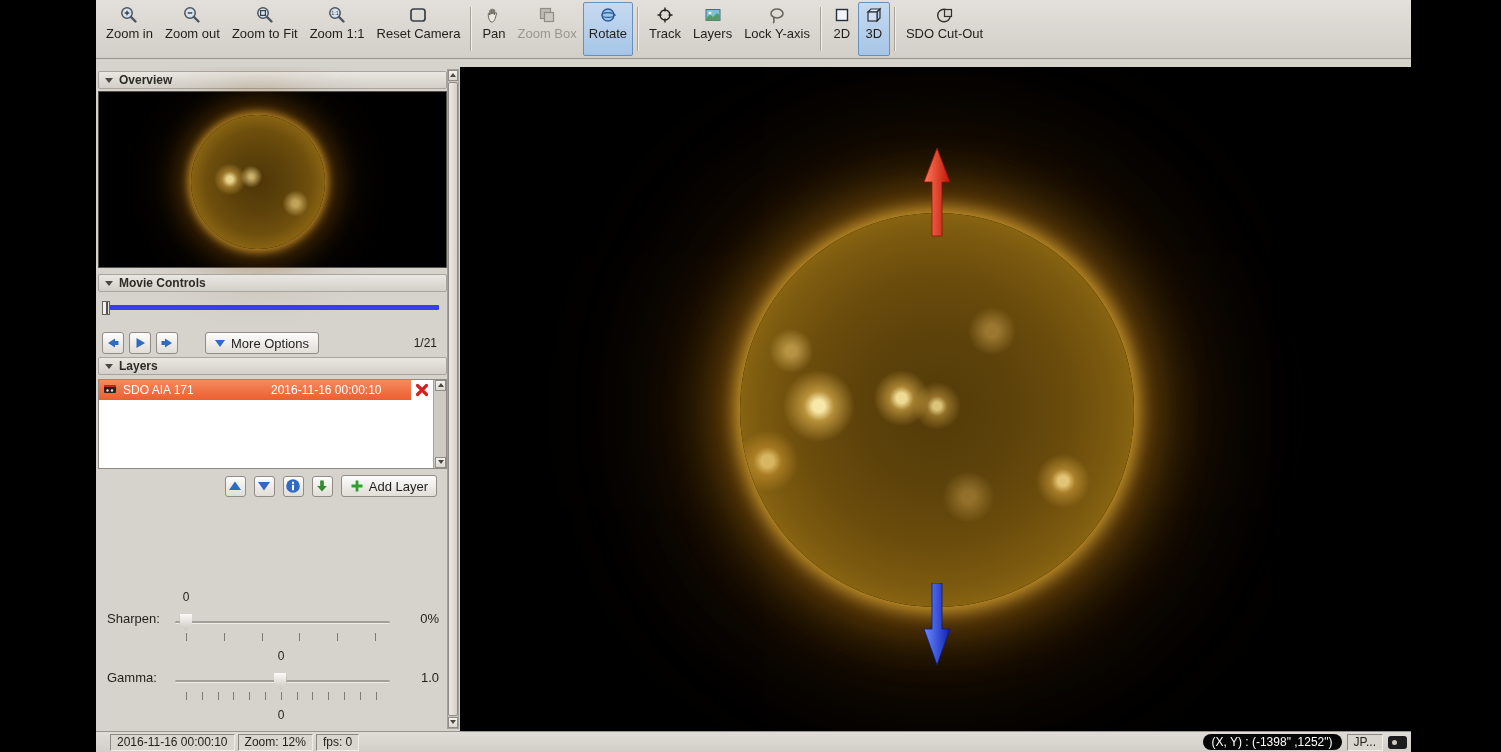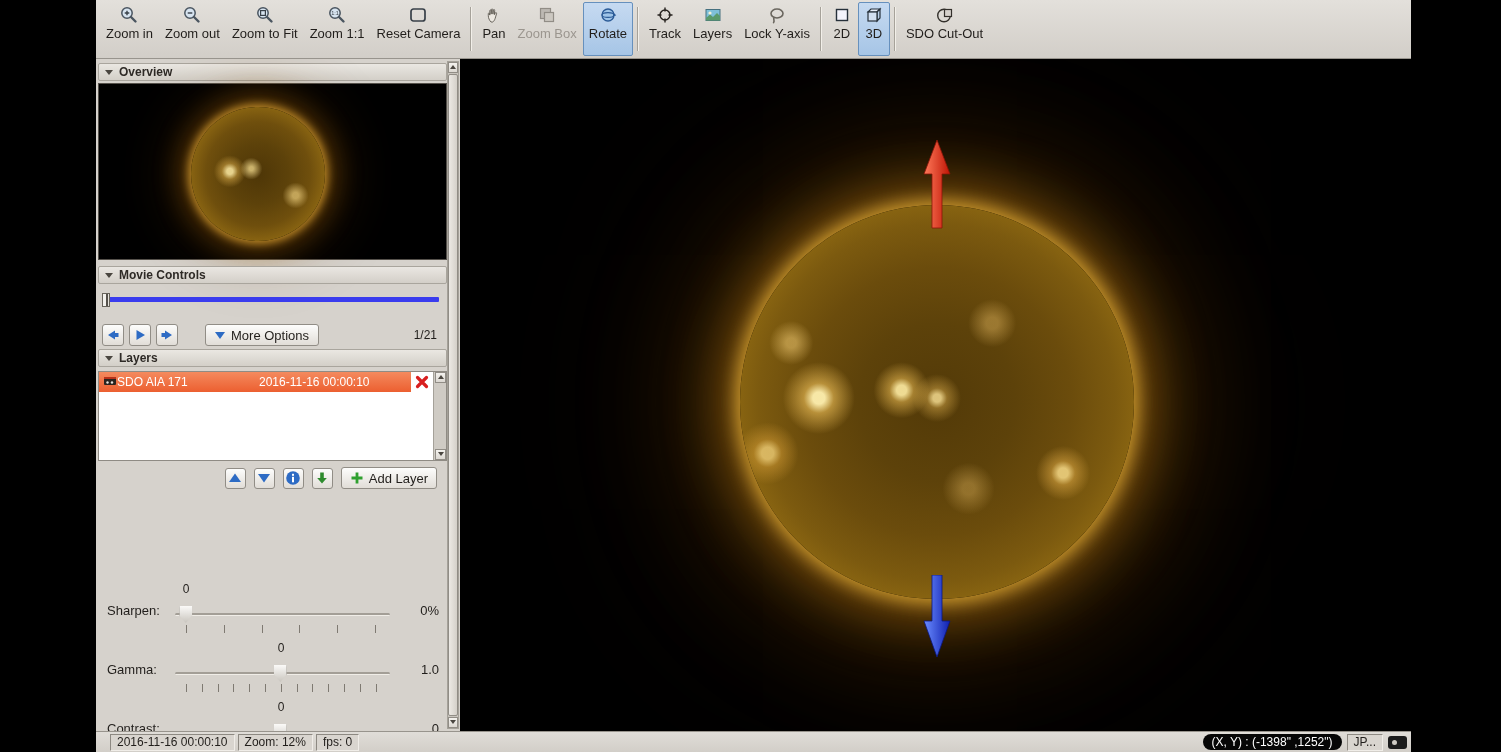--- a/index.html
+++ b/index.html
@@ -13,21 +13,21 @@
              background:linear-gradient(#e3e0db,#d2cec8); border-bottom:1px solid #98948d; }
   .tb-btn { display:flex; flex-direction:column; align-items:center; justify-content:flex-start;
             padding:1px 5px 0; border:1px solid transparent; border-radius:2px; cursor:default; }
   .tb-btn.selected { background:linear-gradient(#c6daf1,#a6c5e6); border-color:#6690bd; }
   .tb-btn.disabled .tb-lbl { color:#9b968f; }
   .tb-ico { height:22px; display:flex; align-items:center; justify-content:center; }
   .tb-lbl { font-size:13px; white-space:nowrap; line-height:16px; }
   .tb-sep { width:2px; margin:5px 4px; background:linear-gradient(90deg,#a6a29a 0 1px,#f2efe9 1px 2px); }
 
   
-  .content { flex:1; display:flex; min-height:0; }
+  .content { flex:1; display:flex; min-height:0;margin-top:8px; }
   .sidebar { width:364px; flex:none; position:relative; overflow:hidden; background:#d6d2cc; }
   .viewport { flex:1; position:relative; overflow:hidden; background:#000; }
 
   
   .panel-header { position:absolute; left:2px; width:349px; height:18px;
                   background:linear-gradient(#eae7e2,#d3cfc8); border:1px solid #a9a59d; border-radius:2px;
                   display:flex; align-items:center; gap:6px; padding-left:6px;
                   font-weight:bold; font-size:12px; color:#2e2a26; }
   .disclosure { width:0; height:0; border-left:4px solid transparent; border-right:4px solid transparent;
                 border-top:5px solid #4a4640; }
@@ -57,21 +57,21 @@
             font-size:13px; color:#211e1b; }
   .mo-arrow { width:0; height:0; border-left:5px solid transparent; border-right:5px solid transparent;
               border-top:7px solid #2d6bc4; }
   .frame-counter { margin-left:auto; font-size:12px; padding-right:2px; }
 
   
   .layers-list { position:absolute; top:312px; left:2px; width:349px; height:90px;
                  background:#fff; border:1px solid #8f8b84; }
   .layer-rows { position:absolute; left:0; top:0; right:13px; }
   .layer-row { display:flex; height:20px; align-items:stretch; }
-  .layer-main { flex:1; display:flex; align-items:center; padding-left:4px;
+  .layer-main { flex:1; display:flex; align-items:center; gap:6px; padding-left:4px;
                 background:linear-gradient(#f48a5e,#ec5f30); color:#fff; font-size:12px; }
   .layer-name { width:142px; white-space:nowrap; overflow:hidden; }
   .layer-time { white-space:nowrap; }
   .layer-delete { width:22px; flex:none; background:transparent; border:none; display:flex;
                   align-items:center; justify-content:center; }
   .list-scrollbar { position:absolute; right:0; top:0; bottom:0; width:13px;
                     background:#cfcbc4; border-left:1px solid #a5a199; }
   .list-scrollbar .sb-arrow { position:absolute; left:1px; width:11px; height:11px;
                     background:linear-gradient(#f4f2ee,#dcd8d2); border:1px solid #918d86; }
   .arrow-glyph-up { width:0; height:0; border-left:3px solid transparent; border-right:3px solid transparent;

